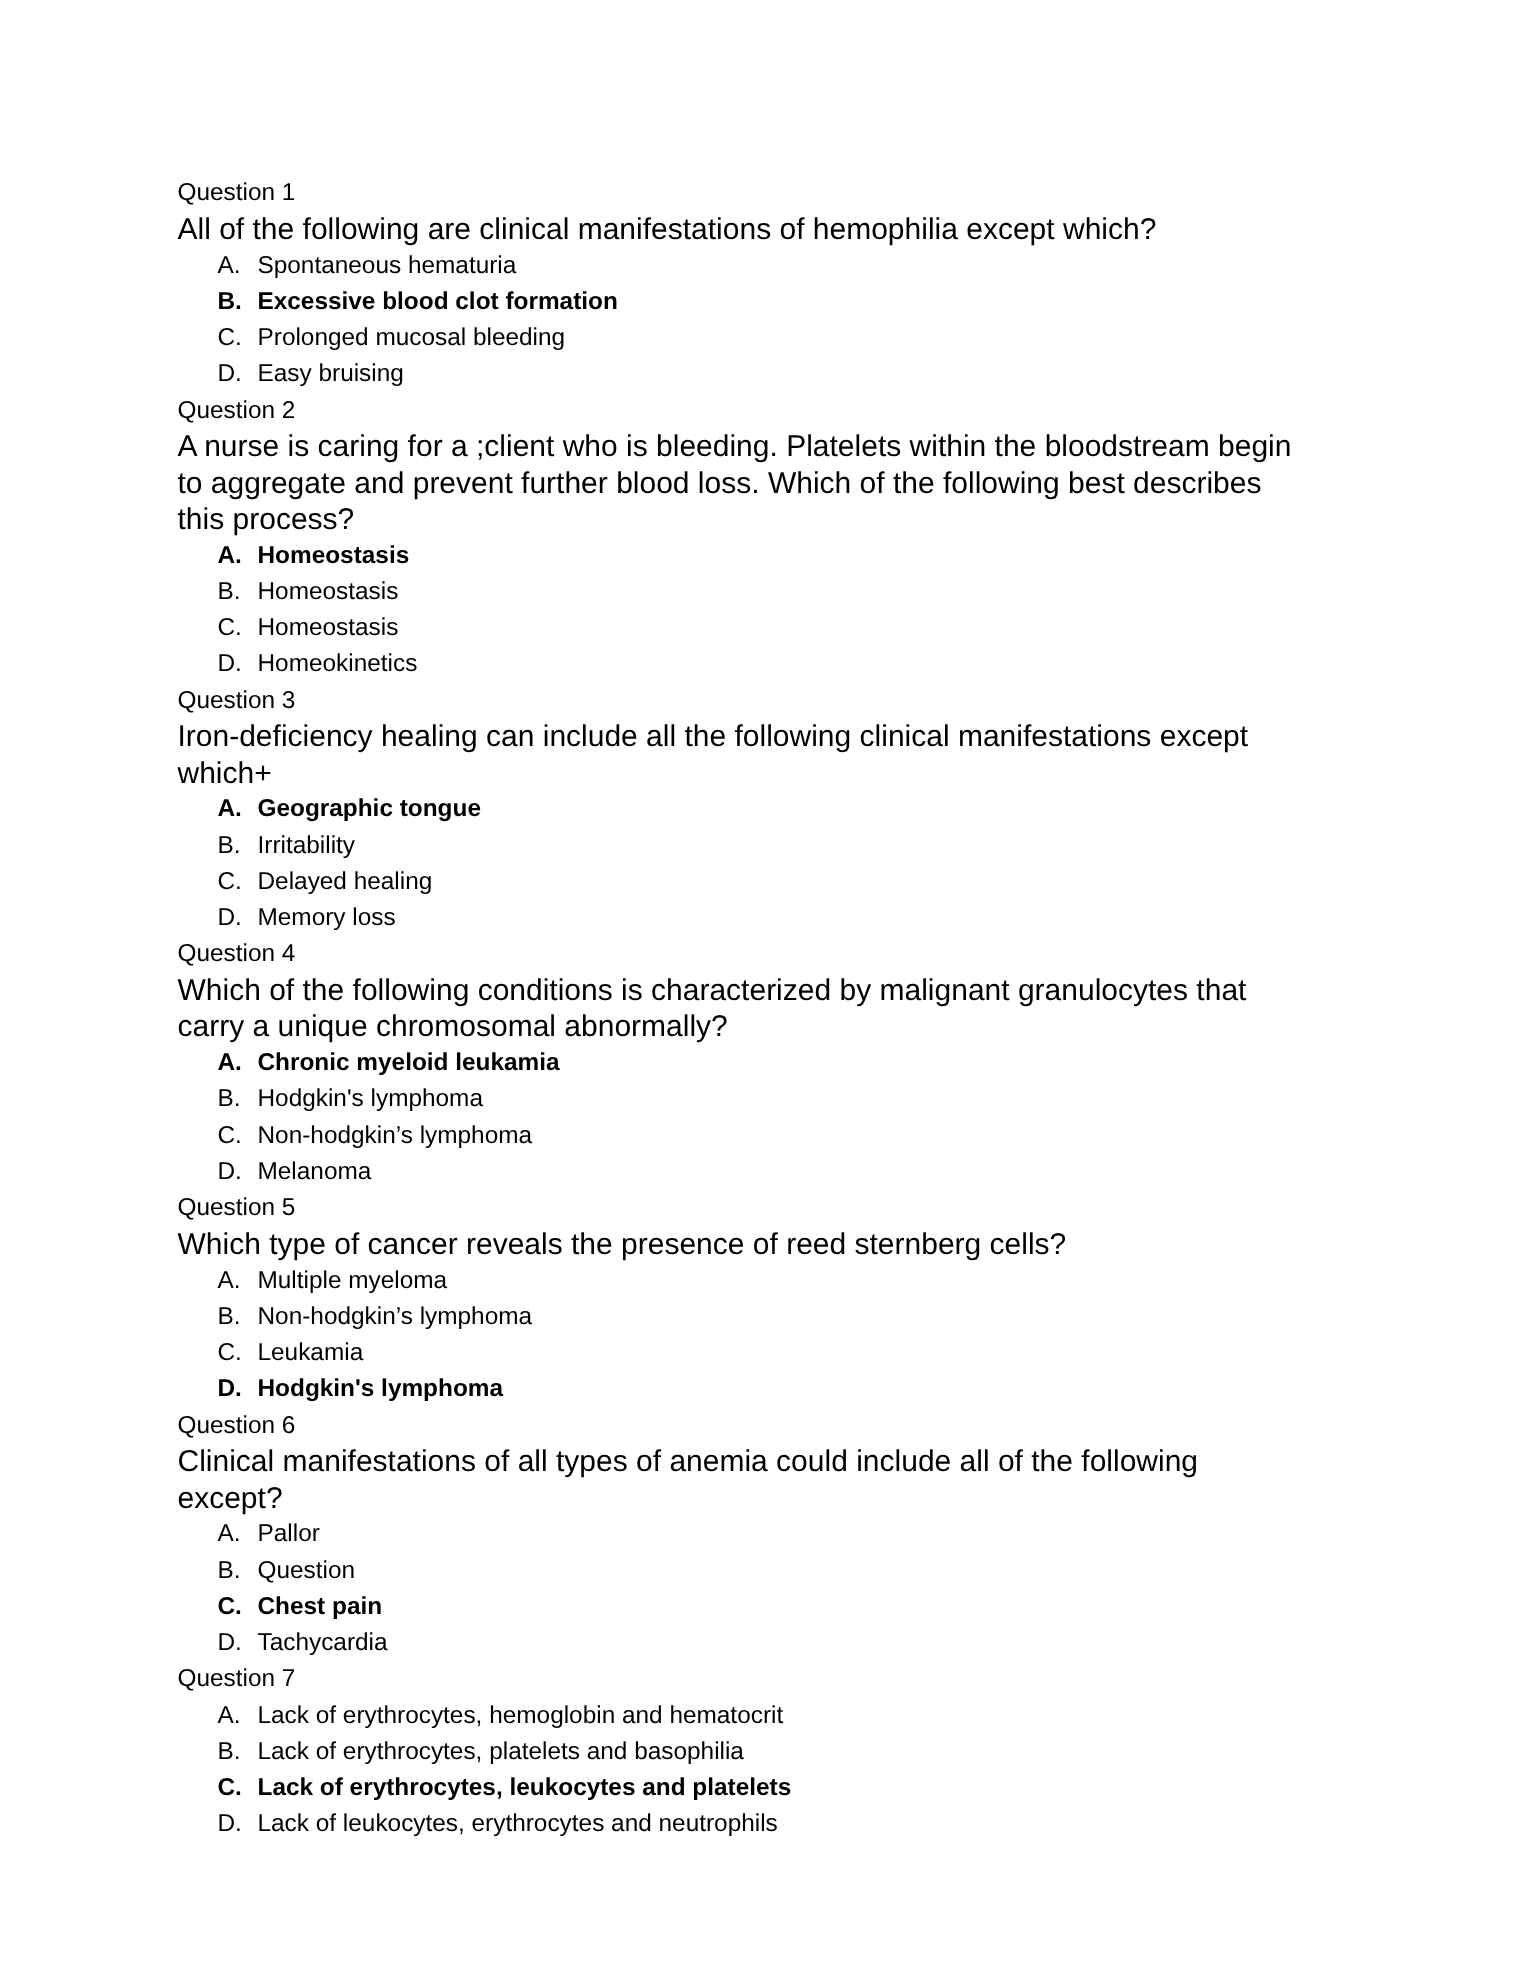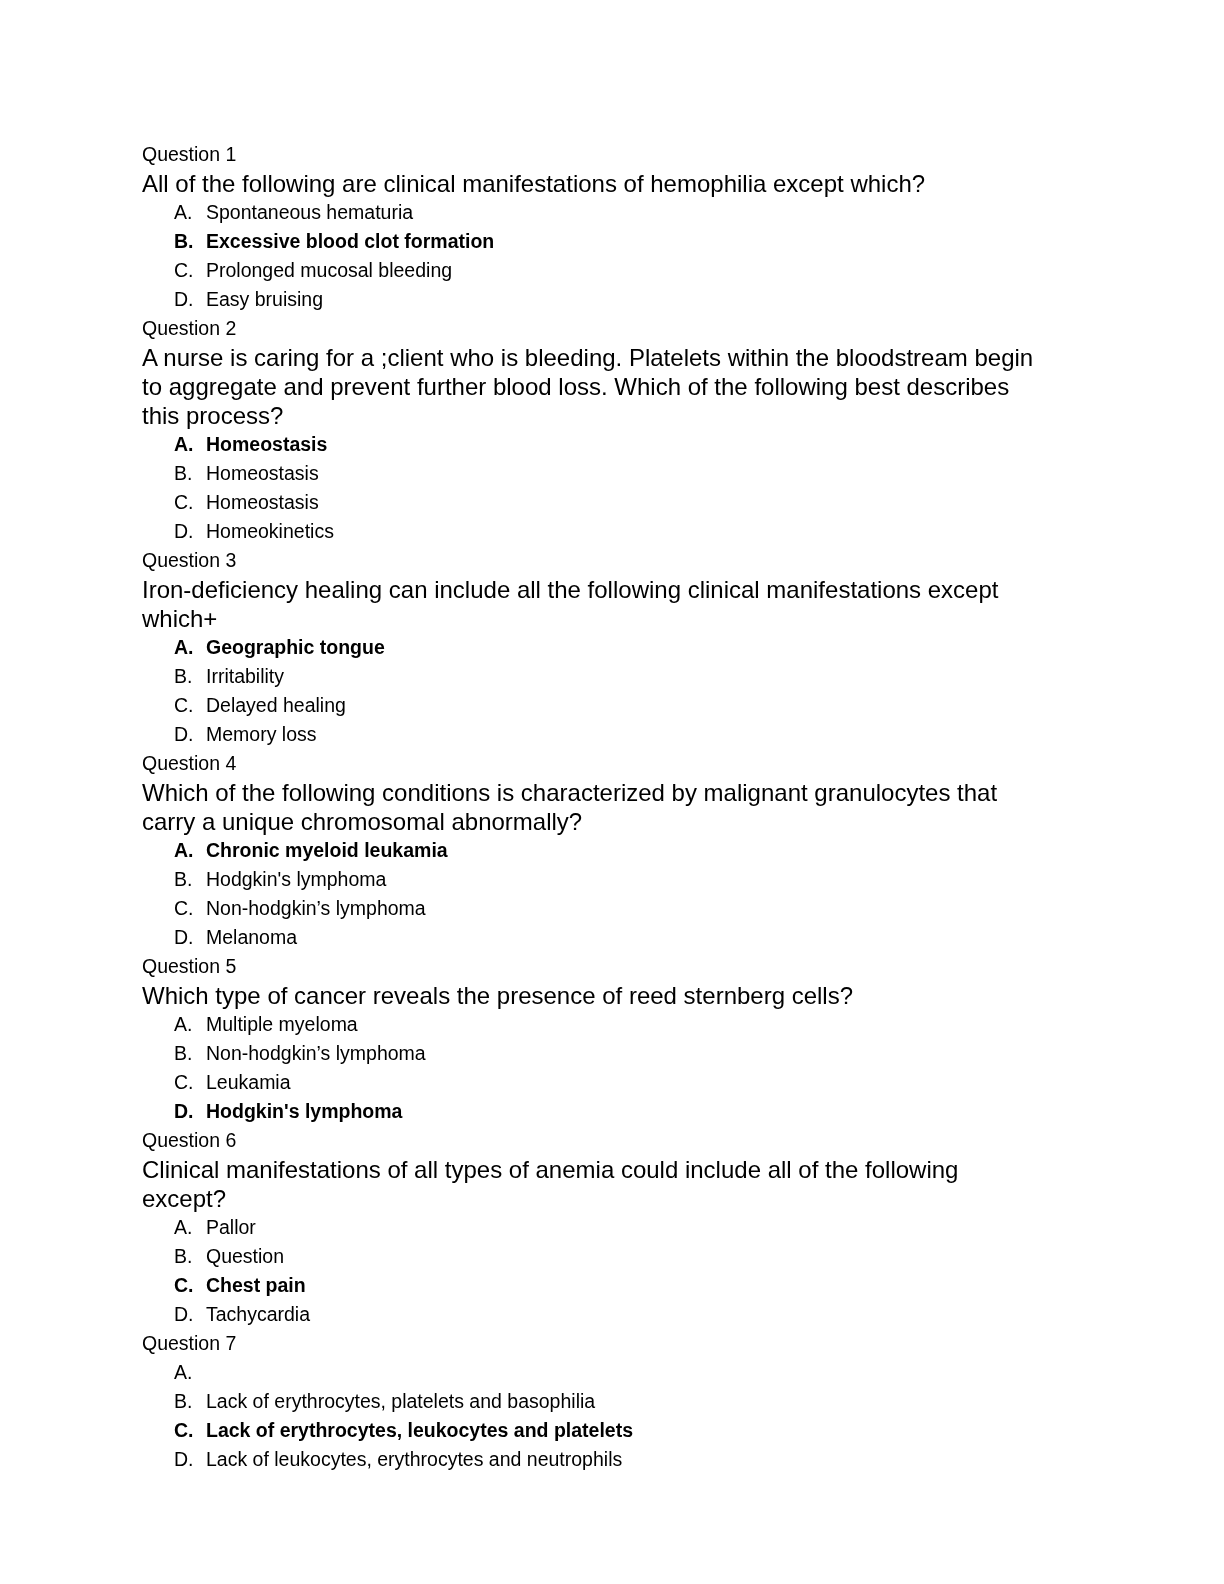--- a/index.html
+++ b/index.html
@@ -195,20 +195,21 @@
             <span class="marker">D.</span>
             <span class="ctext">Tachycardia</span>
           </li>
         </ol>
       </div>
       <div class="qblock">
         <div class="qlabel">Question 7</div>
         <ol class="choices">
           <li class="choice">
             <span class="marker">A.</span>
+            <span class="ctext">Lack of erythrocytes, hemoglobin and hematocrit</span>
           </li>
           <li class="choice">
             <span class="marker">B.</span>
             <span class="ctext">Lack of erythrocytes, platelets and basophilia</span>
           </li>
           <li class="choice correct">
             <span class="marker">C.</span>
             <span class="ctext">Lack of erythrocytes, leukocytes and platelets</span>
           </li>
           <li class="choice">

